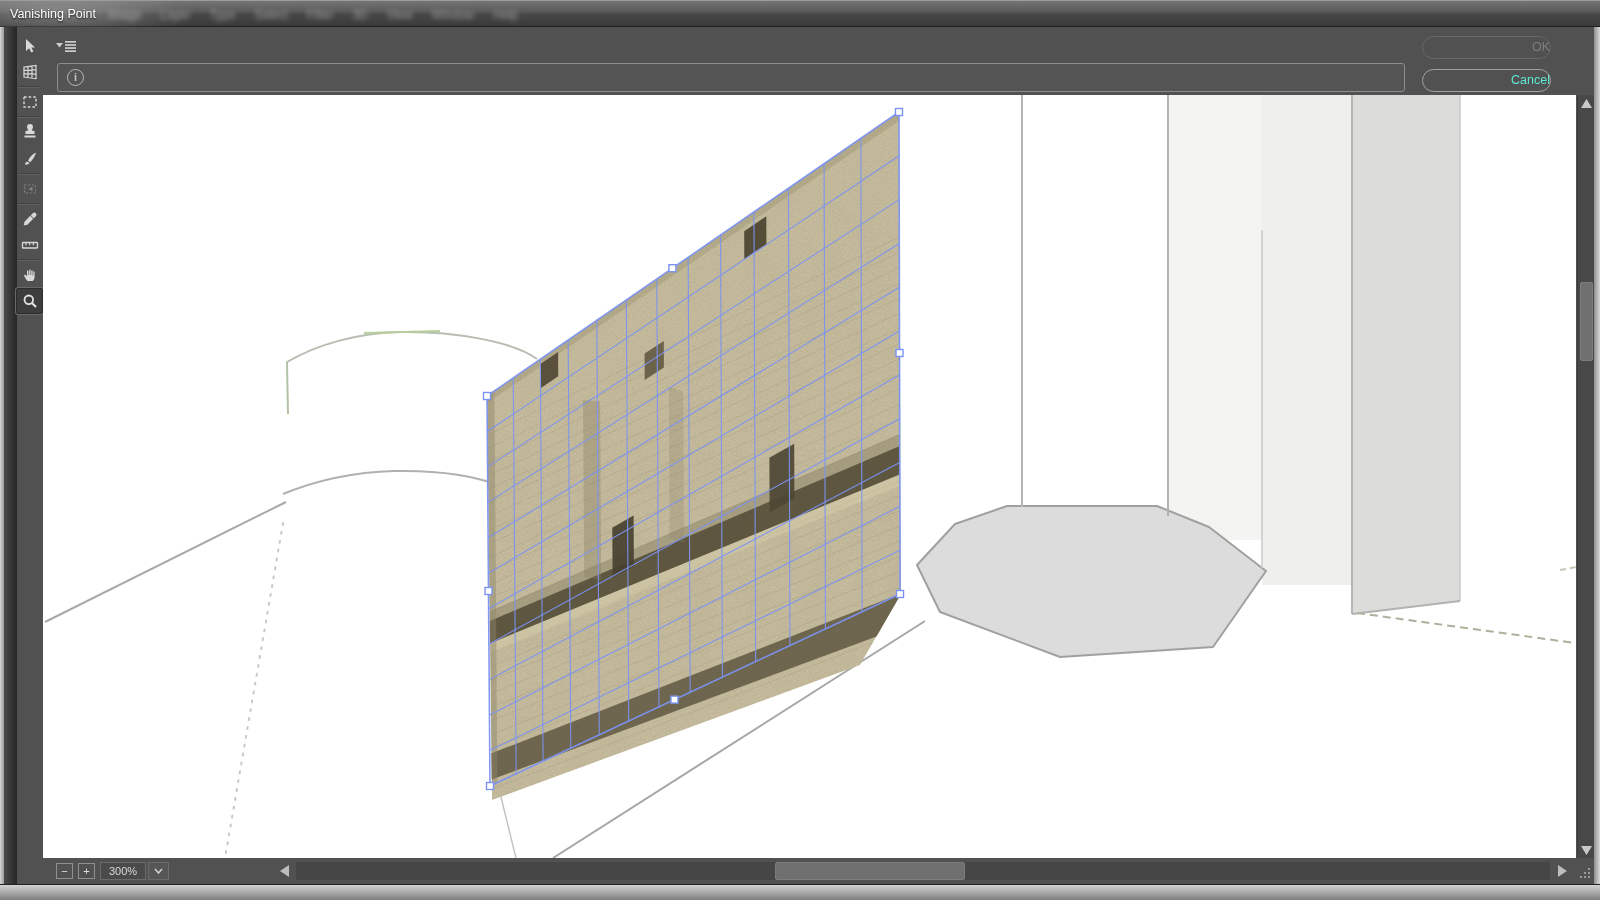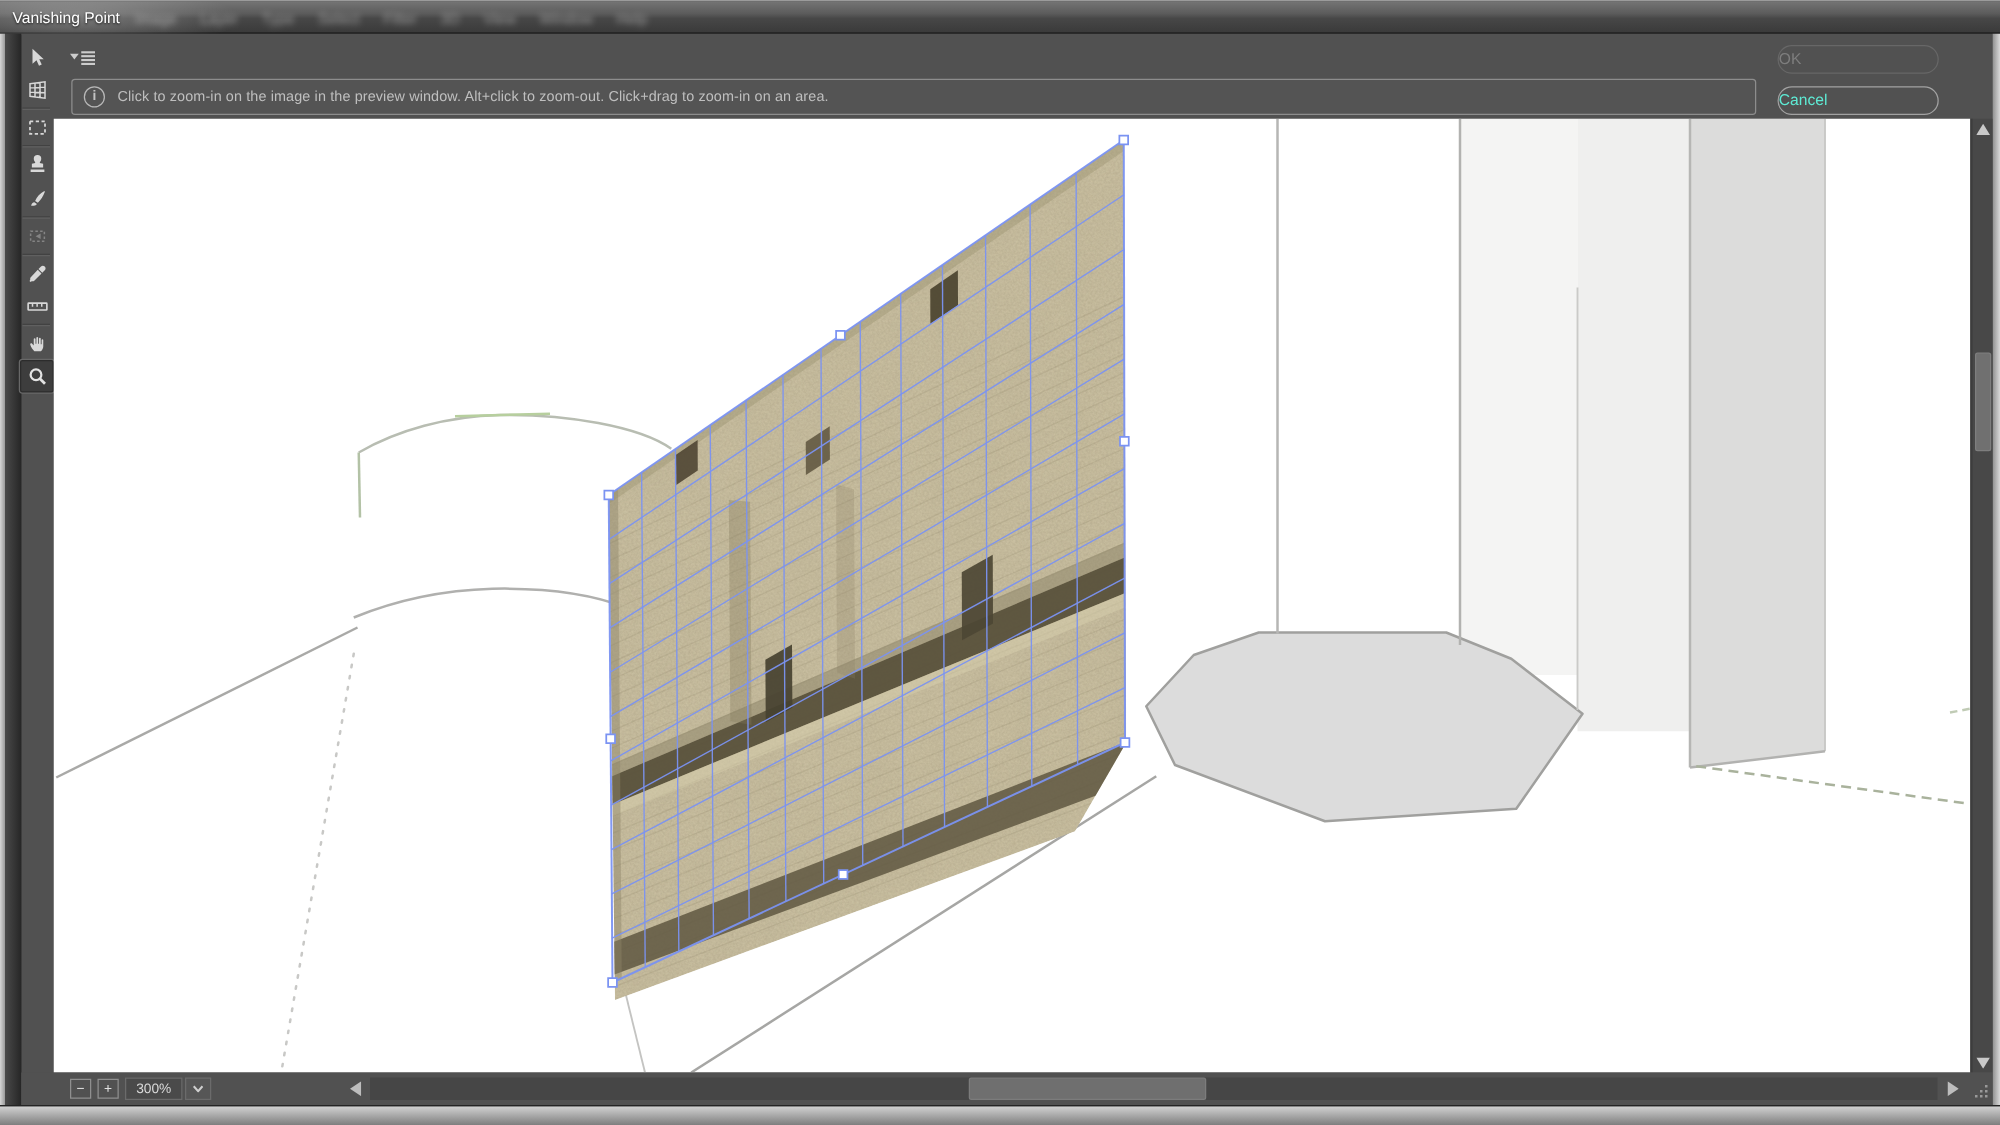--- a/index.html
+++ b/index.html
@@ -32,21 +32,21 @@
 
   
   .flyout { position:absolute; left:56px; top:39px; width:22px; height:14px; cursor:pointer; }
   .infobar { position:absolute; left:57px; top:63px; width:1348px; height:29px;
     border:1px solid #8d8d8d; border-radius:3px; display:flex; align-items:center; gap:10px;
     padding-left:9px; background:rgba(255,255,255,.02); }
   .info-icon { width:17px; height:17px; border:1.6px solid #b8b8b8; border-radius:50%;
     color:#c4c4c4; font-size:11px; font-weight:bold; text-align:center; line-height:14px; flex:none; }
   .info-text { color:#bfbfbf; font-size:11.5px; letter-spacing:.1px; }
   .btn { position:absolute; left:1422px; width:129px; height:23px; border-radius:11.5px;
-    background:transparent; font-size:12.5px; text-align:left; line-height:21px; cursor:pointer; }
+    background:transparent; font-size:12.5px; text-align:right; line-height:21px; cursor:pointer; }
   .btn.ok { top:36px; border:1px solid #676767; color:#7e7e7e; }
   .btn.cancel { top:69px; border:1px solid #a2a2a2; color:#5eead4; }
 
   
   .toolbar { position:absolute; left:15px; top:30px; width:29px; }
   .tool { position:absolute; left:1px; width:27px; height:26px; display:flex;
     align-items:center; justify-content:center; cursor:pointer; border-radius:2px; }
   .tool svg { display:block; }
   .tool.selected { background:#3d3d3d; border:1px solid #2c2c2c; box-shadow:0 0 0 1px #686868; }
   .tool.disabled { opacity:.38; }
@@ -111,21 +111,20 @@
     <svg width="22" height="14" viewBox="0 0 22 14">
       <polygon points="0,4 7,4 3.5,8.5" fill="#cccccc"></polygon>
       <rect x="9" y="2" width="11" height="1.7" fill="#cccccc"></rect>
       <rect x="9" y="5.1" width="11" height="1.7" fill="#cccccc"></rect>
       <rect x="9" y="8.2" width="11" height="1.7" fill="#cccccc"></rect>
       <rect x="9" y="11.3" width="11" height="1.7" fill="#cccccc"></rect>
     </svg>
   </div>
   <div class="infobar">
     <div class="info-icon">i</div>
-    <div class="info-text">Click to zoom-in on the image in the preview window. Alt+click to zoom-out. Click+drag to zoom-in on an area.</div>
   </div>
   <button class="btn ok">OK</button>
   <button class="btn cancel">Cancel</button>
 
   <div class="toolbar">
     <div class="tool" style="top:3px" title="Edit Plane Tool">
       <svg width="16" height="16" viewBox="0 0 16 16">
           <path d="M4 1 L4 13 L7.2 10.2 L9.2 14.6 L11.4 13.6 L9.4 9.4 L13 9.4 Z" fill="#d8d8d8"></path>
         </svg>
     </div>

